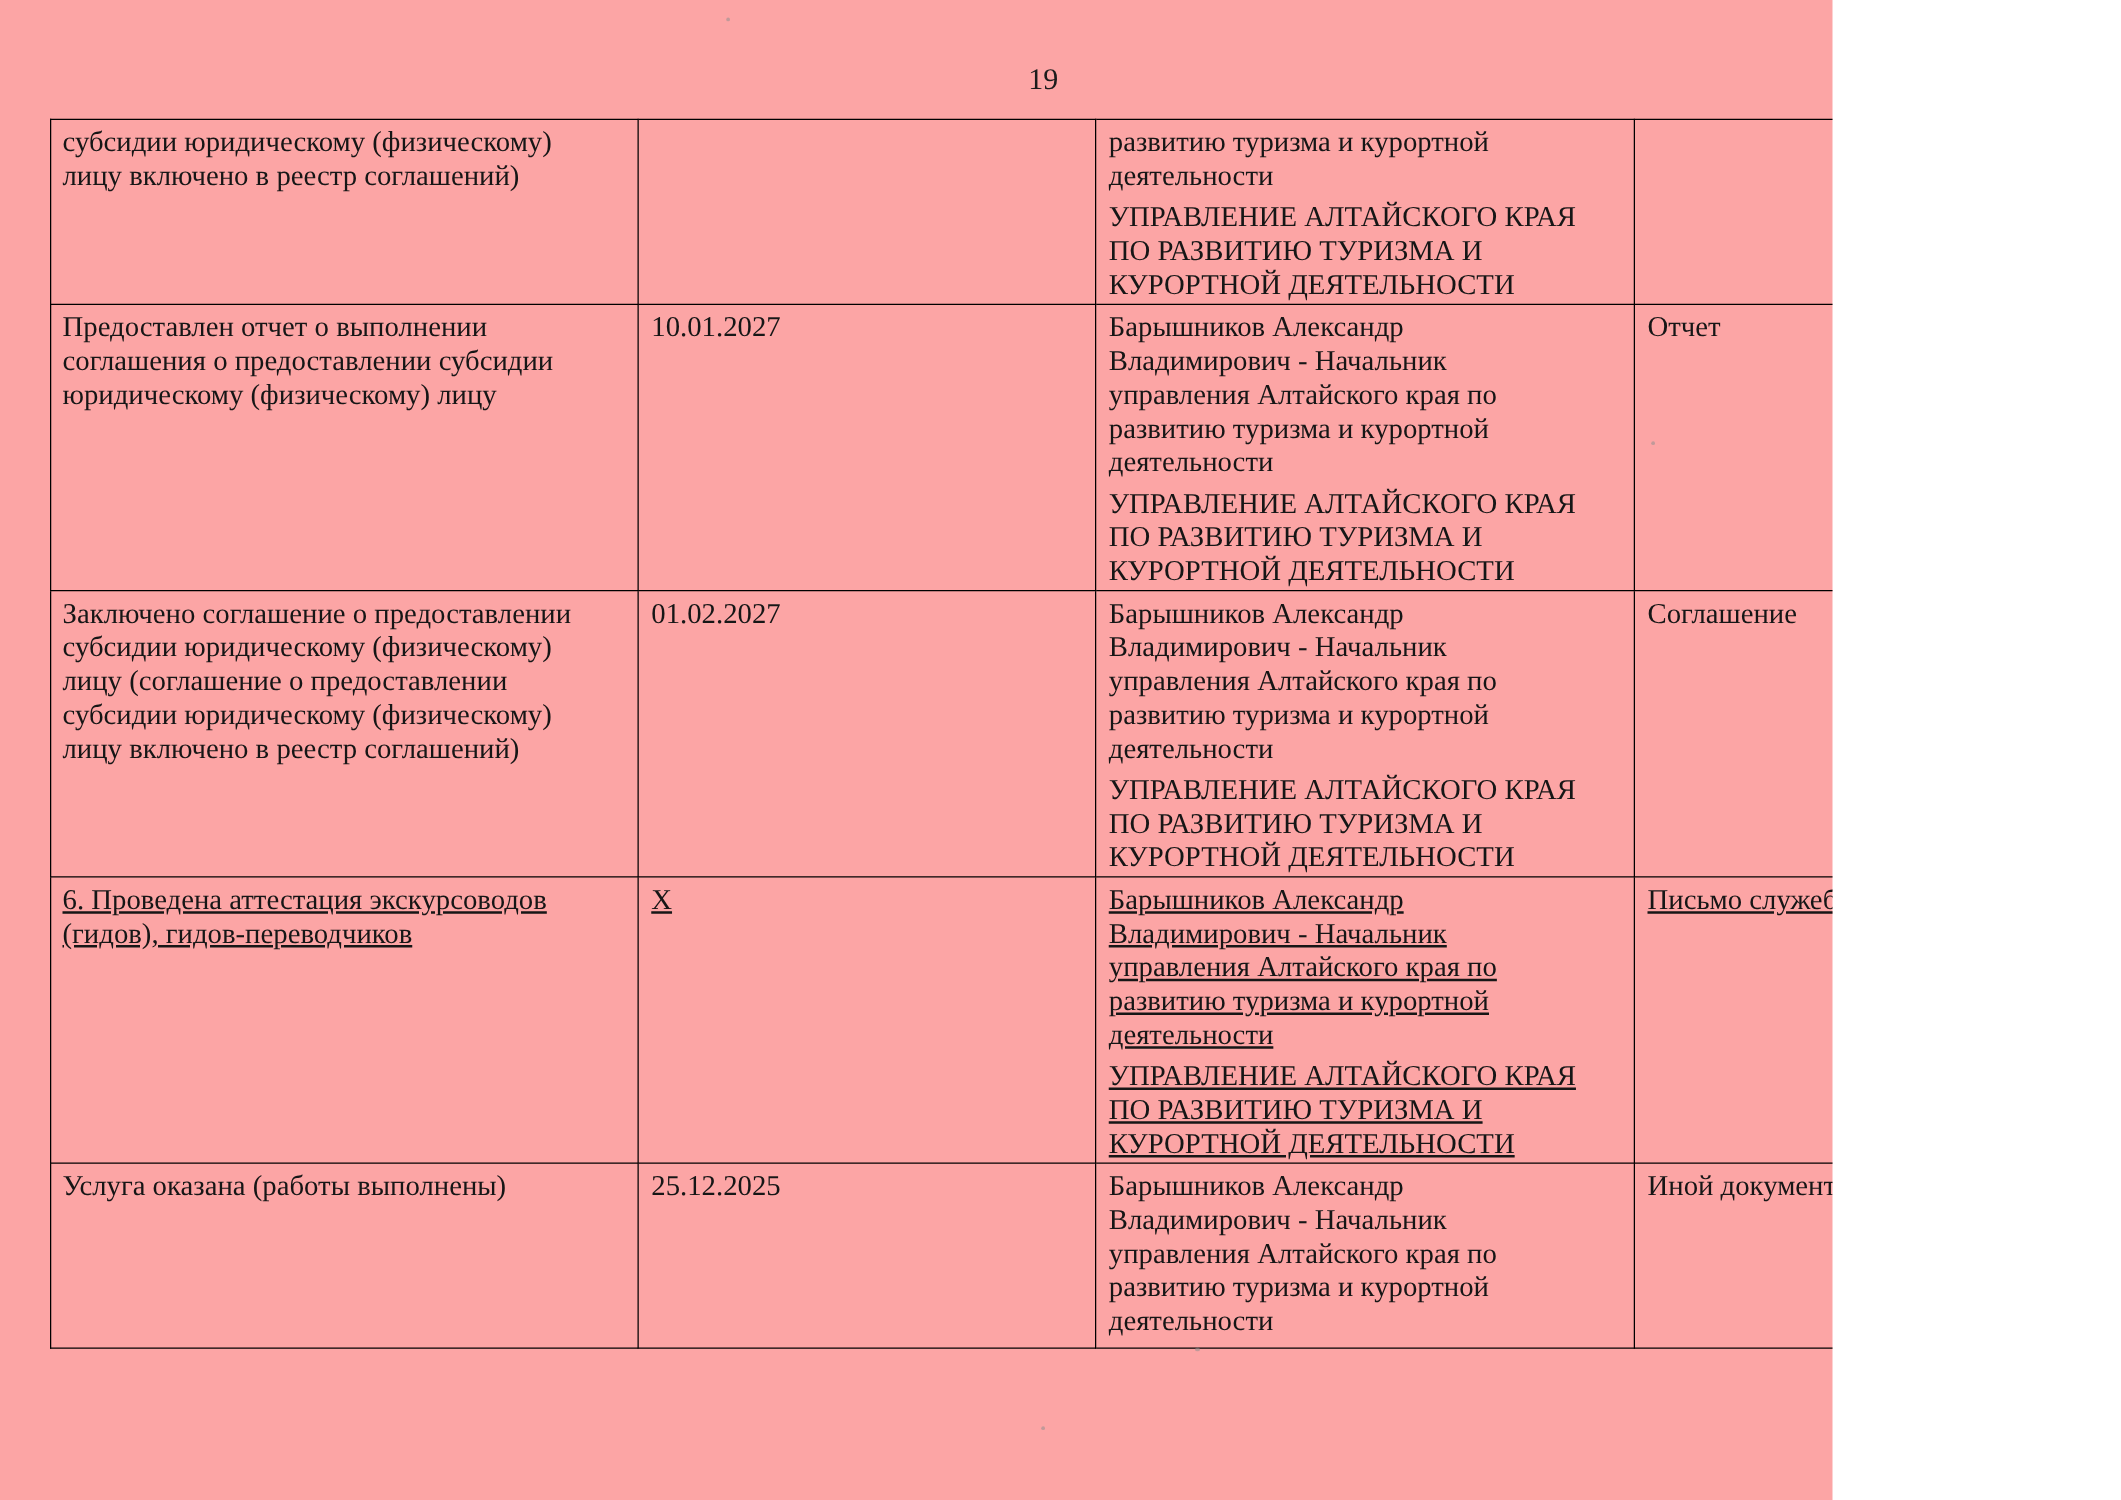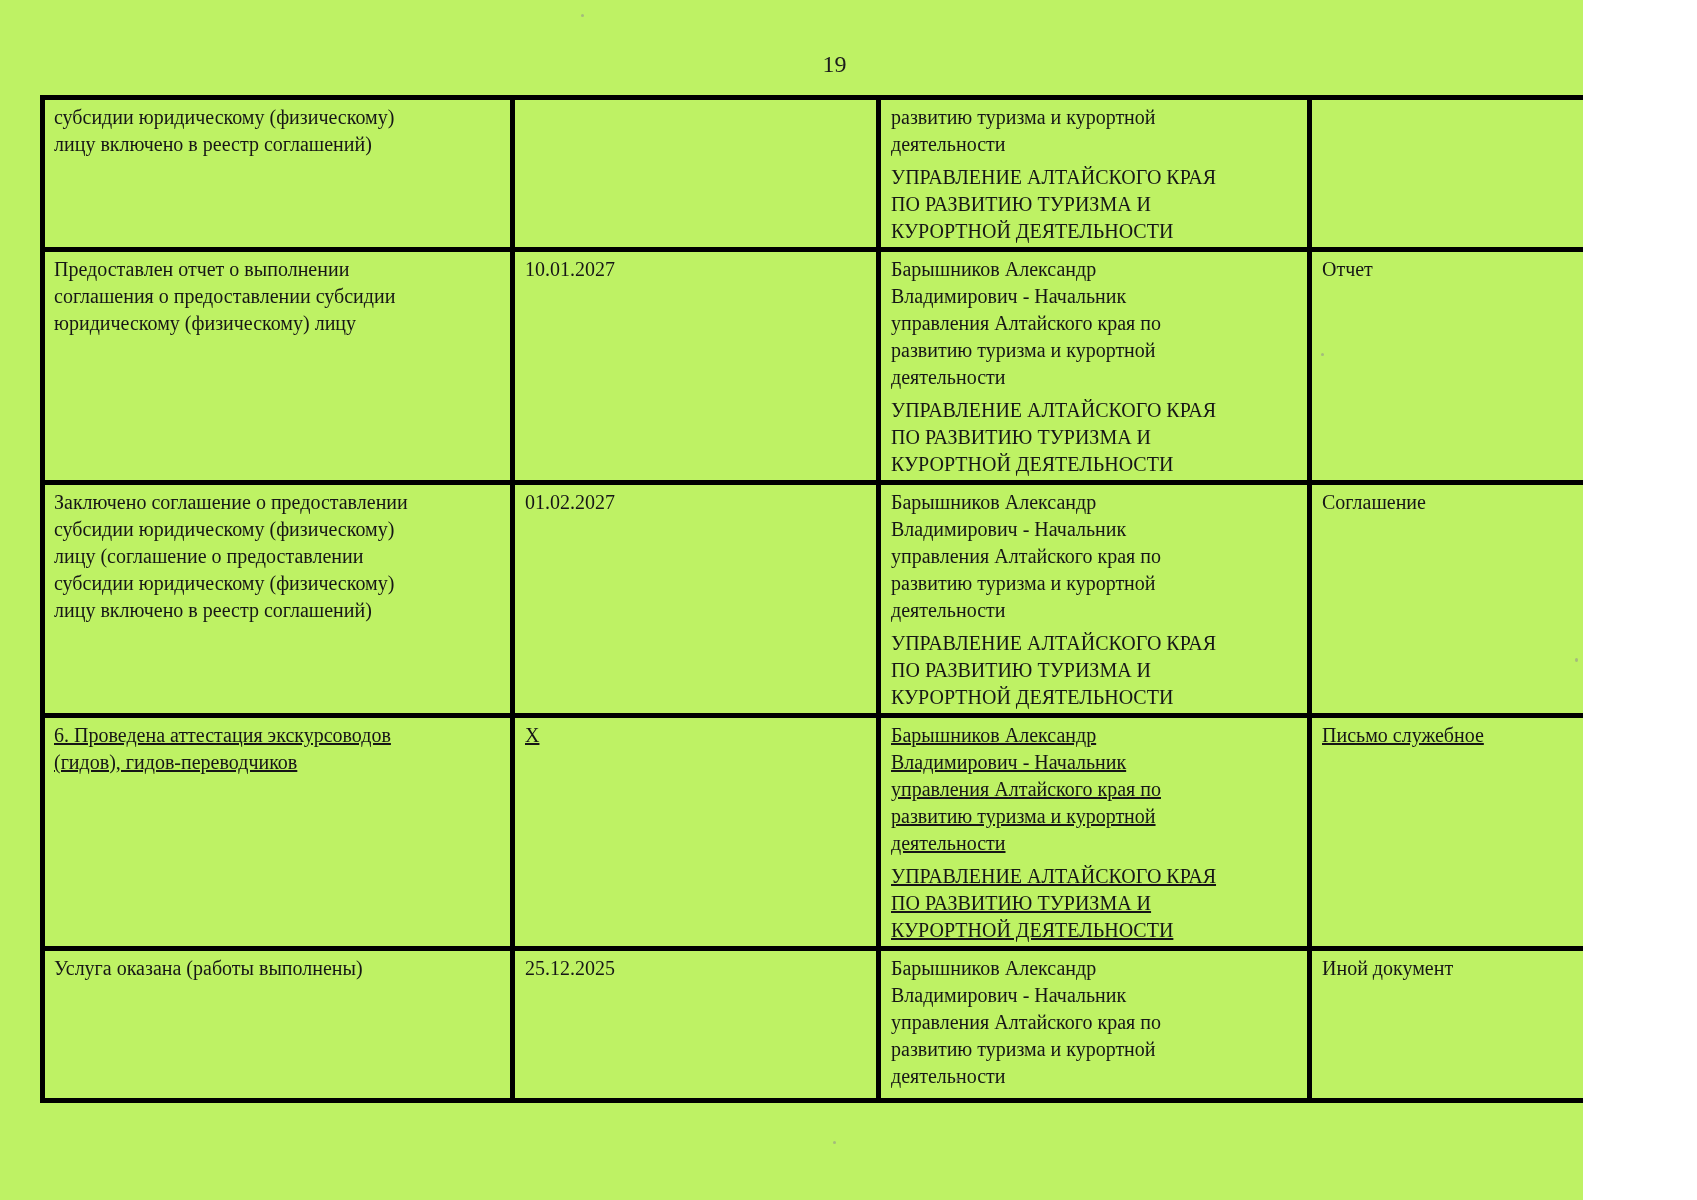--- a/index.html
+++ b/index.html
@@ -2,49 +2,50 @@
 <html lang="ru"><head>
 <meta charset="utf-8">
 <style>
   html, body {
     margin: 0;
     padding: 0;
     background: #ffffff;
   }
   .sheet {
     position: relative;
-    width: 1583px;
+    width: 1438px;
     height: 1200px;
-    background: #bef264;
+    background: #fca5a5;
     overflow: hidden;
     font-family: "Liberation Serif", "DejaVu Serif", serif;
     color: #161616;
+    padding-left: 28px;
   }
   .page-number {
     position: absolute;
     top: 50px;
     left: 40px;
     width: 1589px;
     text-align: center;
     font-size: 24px;
     line-height: 28px;
     color: #1c1c1c;
   }
   table.doc-table {
     position: absolute;
     left: 40px;
     top: 95px;
     width: 1589px;
     border-collapse: collapse;
     table-layout: fixed;
   }
   table.doc-table td {
-    border: 5px solid #000000;
+    border: 1px solid #000000;
     vertical-align: top;
-    font-size: 20px;
+    font-size: 23px;
     line-height: 27px;
     padding: 0;
     overflow: hidden;
   }
   col.c1 { width: 470px; }
   col.c2 { width: 366px; }
   col.c3 { width: 431px; }
   col.c4 { width: 322px; }
   tr.r1 { height: 142px; }
   tr.r2 { height: 222px; }

